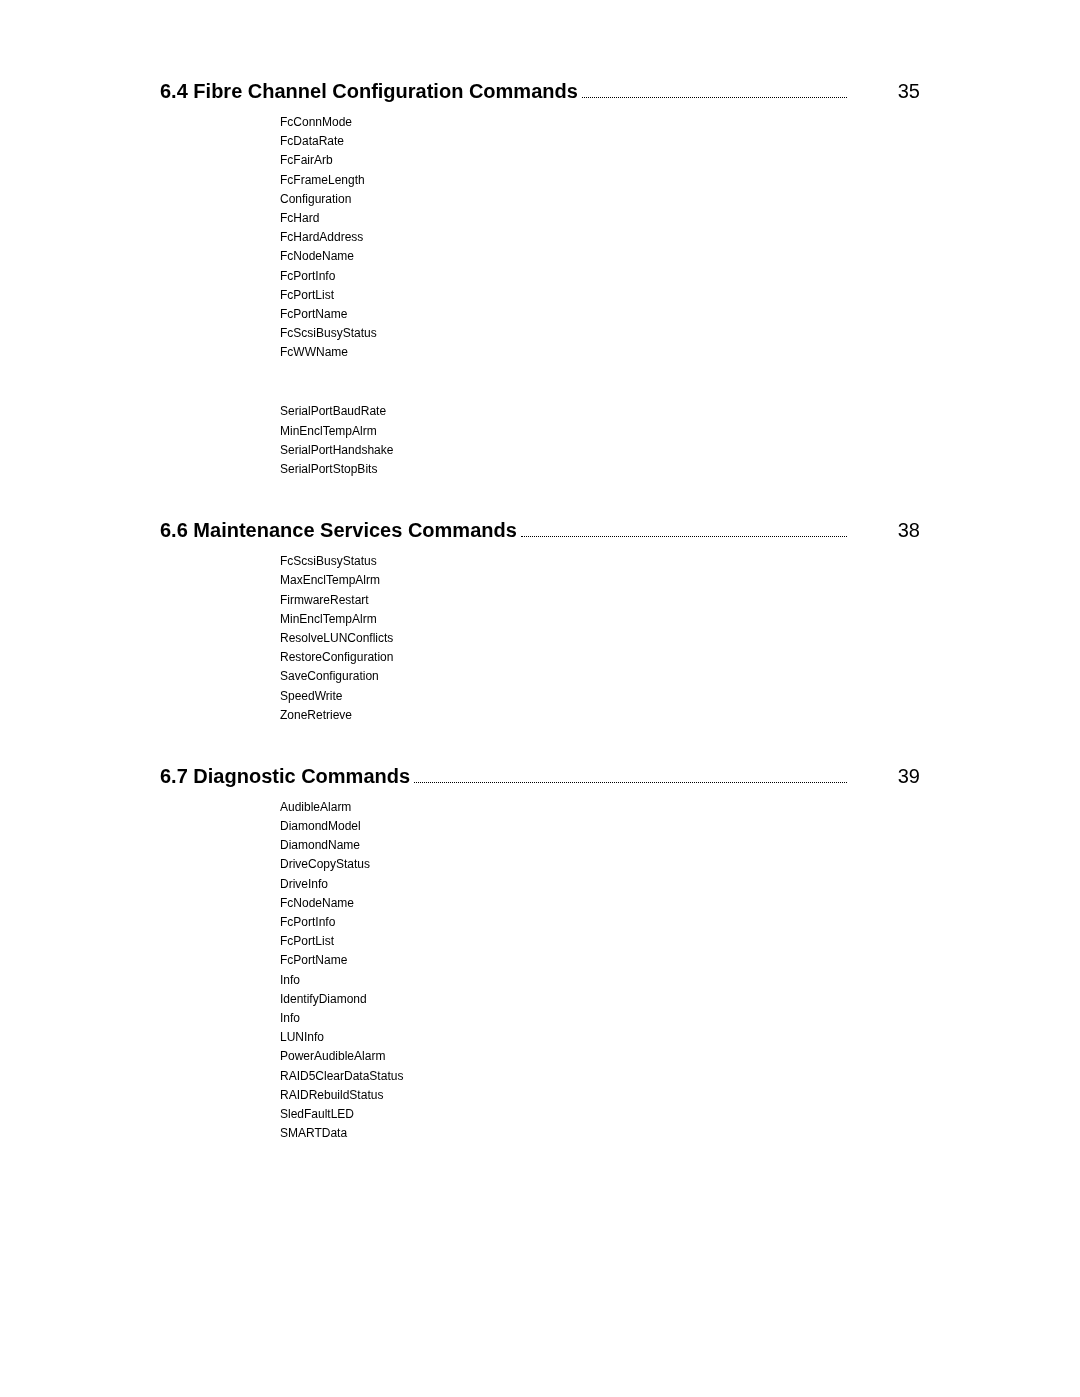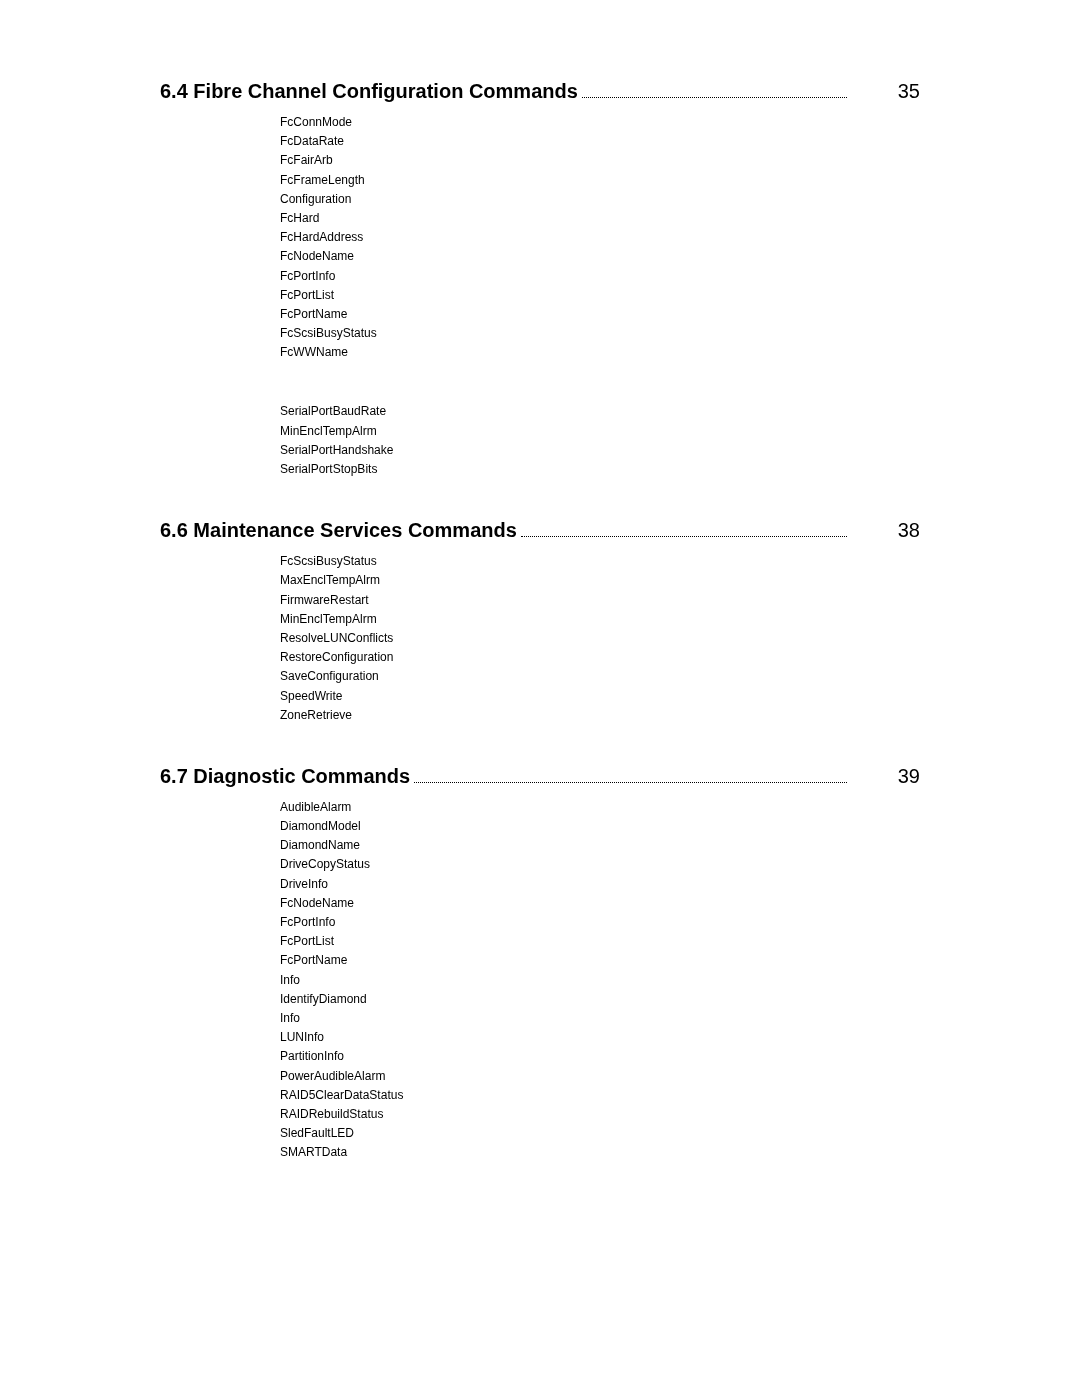--- a/index.html
+++ b/index.html
@@ -128,21 +128,20 @@
         <span class="sub-item">DriveCopyStatus</span>
         <span class="sub-item">DriveInfo</span>
         <span class="sub-item">FcNodeName</span>
         <span class="sub-item">FcPortInfo</span>
         <span class="sub-item">FcPortList</span>
         <span class="sub-item">FcPortName</span>
         <span class="sub-item">Info</span>
         <span class="sub-item">IdentifyDiamond</span>
         <span class="sub-item">Info</span>
         <span class="sub-item">LUNInfo</span>
-        <span class="sub-item">PartitionInfo</span>
         <span class="sub-item">PowerAudibleAlarm</span>
         <span class="sub-item">RAID5ClearDataStatus</span>
         <span class="sub-item">RAIDRebuildStatus</span>
         <span class="sub-item">SledFaultLED</span>
         <span class="sub-item">SMARTData</span>
       </div>
     </div>
   </div>
 
 </body></html>

